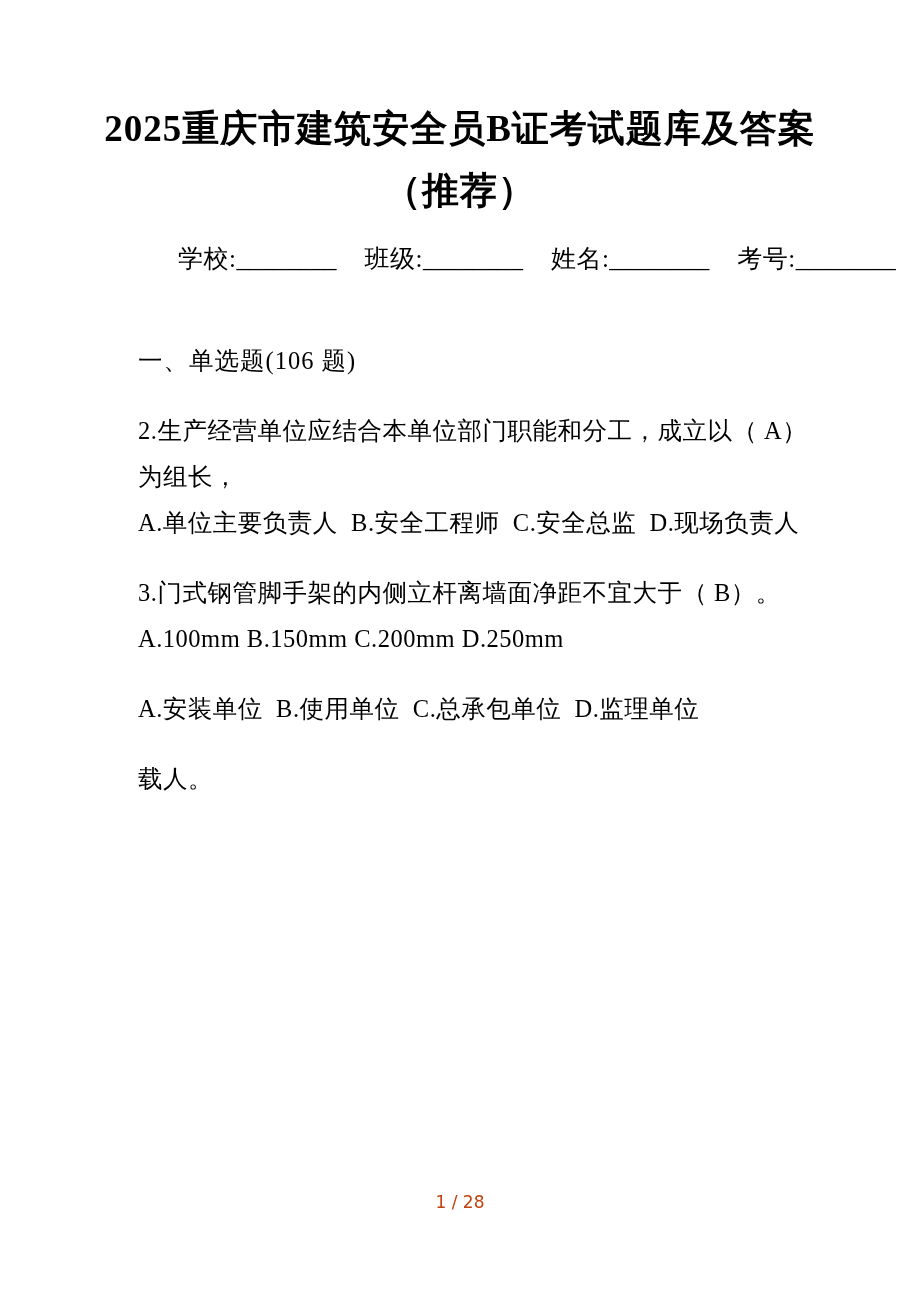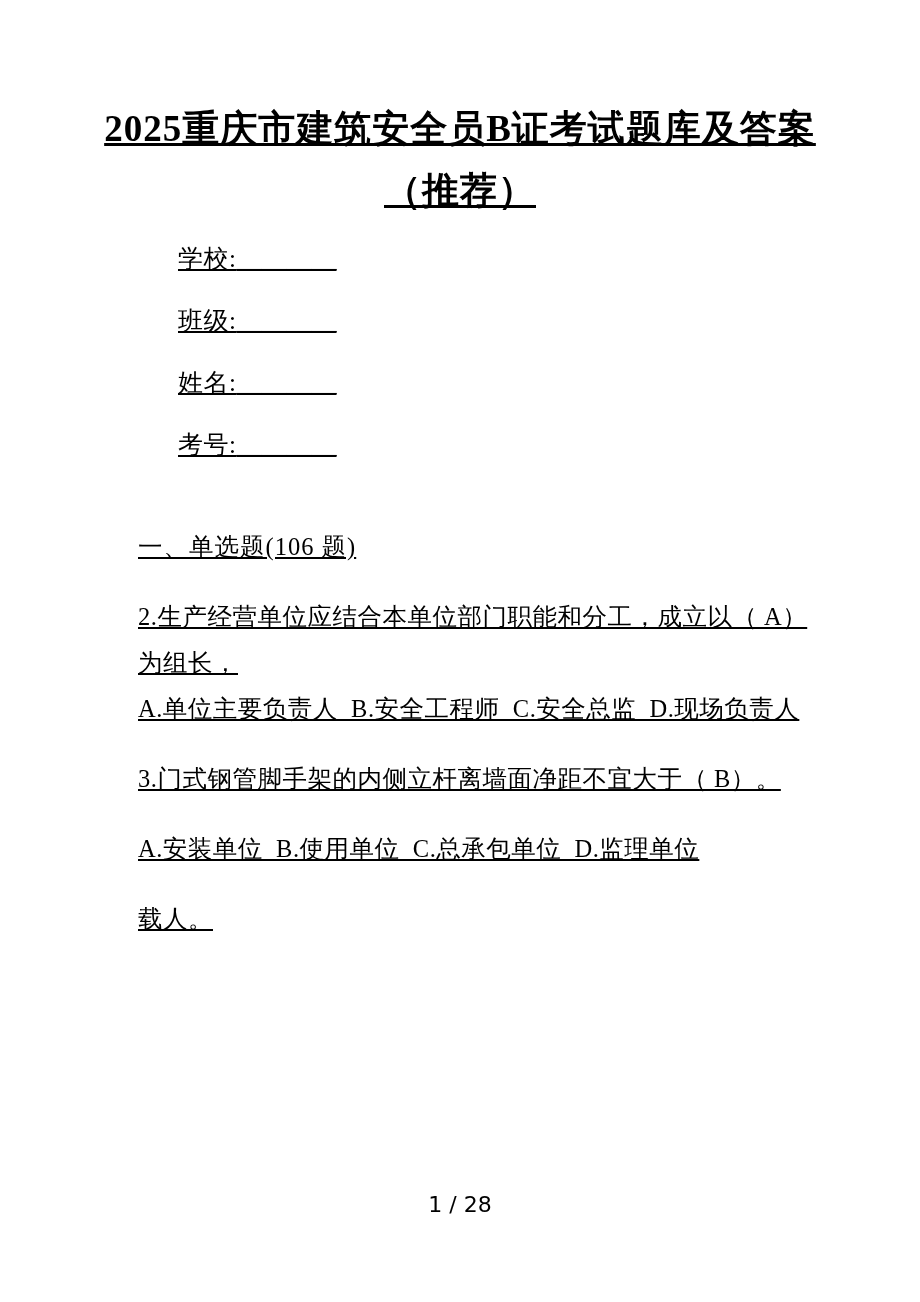--- a/index.html
+++ b/index.html
@@ -8,21 +8,20 @@
     background: #ffffff;
   }
   .page {
     position: relative;
     width: 920px;
     height: 1302px;
     background: #ffffff;
     overflow: hidden;
     font-family: "Liberation Serif", "DejaVu Serif", serif;
     color: #000000;
-    text-decoration: underline;
   }
   .title {
     margin: 0;
     padding-top: 98px;
     text-align: center;
     font-size: 37px;
     font-weight: bold;
     line-height: 62px;
     letter-spacing: 1px;
   }
@@ -30,21 +29,20 @@
     display: block;
     white-space: pre-wrap;
   }
   .student-row {
     margin: 20px 0 0 178px;
     font-size: 25px;
     line-height: 34px;
     display: flex;
     gap: 28px;
     white-space: pre;
-    flex-direction: column;
   }
   .field-label { letter-spacing: 0.5px; }
   .field-blank { letter-spacing: 0; }
   .doc-body {
     margin: 62px 112px 0 138px;
     font-size: 24.5px;
   }
   .qline {
     line-height: 46px;
     white-space: pre-wrap;
@@ -56,22 +54,22 @@
   .question {
     margin-top: 24px;
   }
   .footer {
     position: absolute;
     top: 1192px;
     left: 0;
     width: 100%;
     text-align: center;
     font-family: "DejaVu Sans", "Liberation Sans", sans-serif;
-    font-size: 22px;
-    color: #000000;
+    font-size: 17px;
+    color: #c2410c;
   }
 </style>
 </head>
 <body>
 
 <div class="page">
 
   <h1 class="title">
     <span class="title-line">2025重庆市建筑安全员B证考试题库及答案</span>
     <span class="title-line">（推荐）</span>
@@ -89,20 +87,21 @@
     <div class="qline section-heading">一、单选题(106 题)</div>
 
 
     <div class="question">
       <div class="qline">2.生产经营单位应结合本单位部门职能和分工，成立以（ A）为组长，</div>
       <div class="qline">A.单位主要负责人  B.安全工程师  C.安全总监  D.现场负责人</div>
     </div>
 
     <div class="question">
       <div class="qline">3.门式钢管脚手架的内侧立杆离墙面净距不宜大于（ B）。</div>
+      <div class="qline">A.100mm B.150mm C.200mm D.250mm</div>
     </div>
 
     <div class="question">
       <div class="qline">A.安装单位  B.使用单位  C.总承包单位  D.监理单位</div>
     </div>
 
     <div class="question">
       <div class="qline">载人。</div>
 
     </div>

